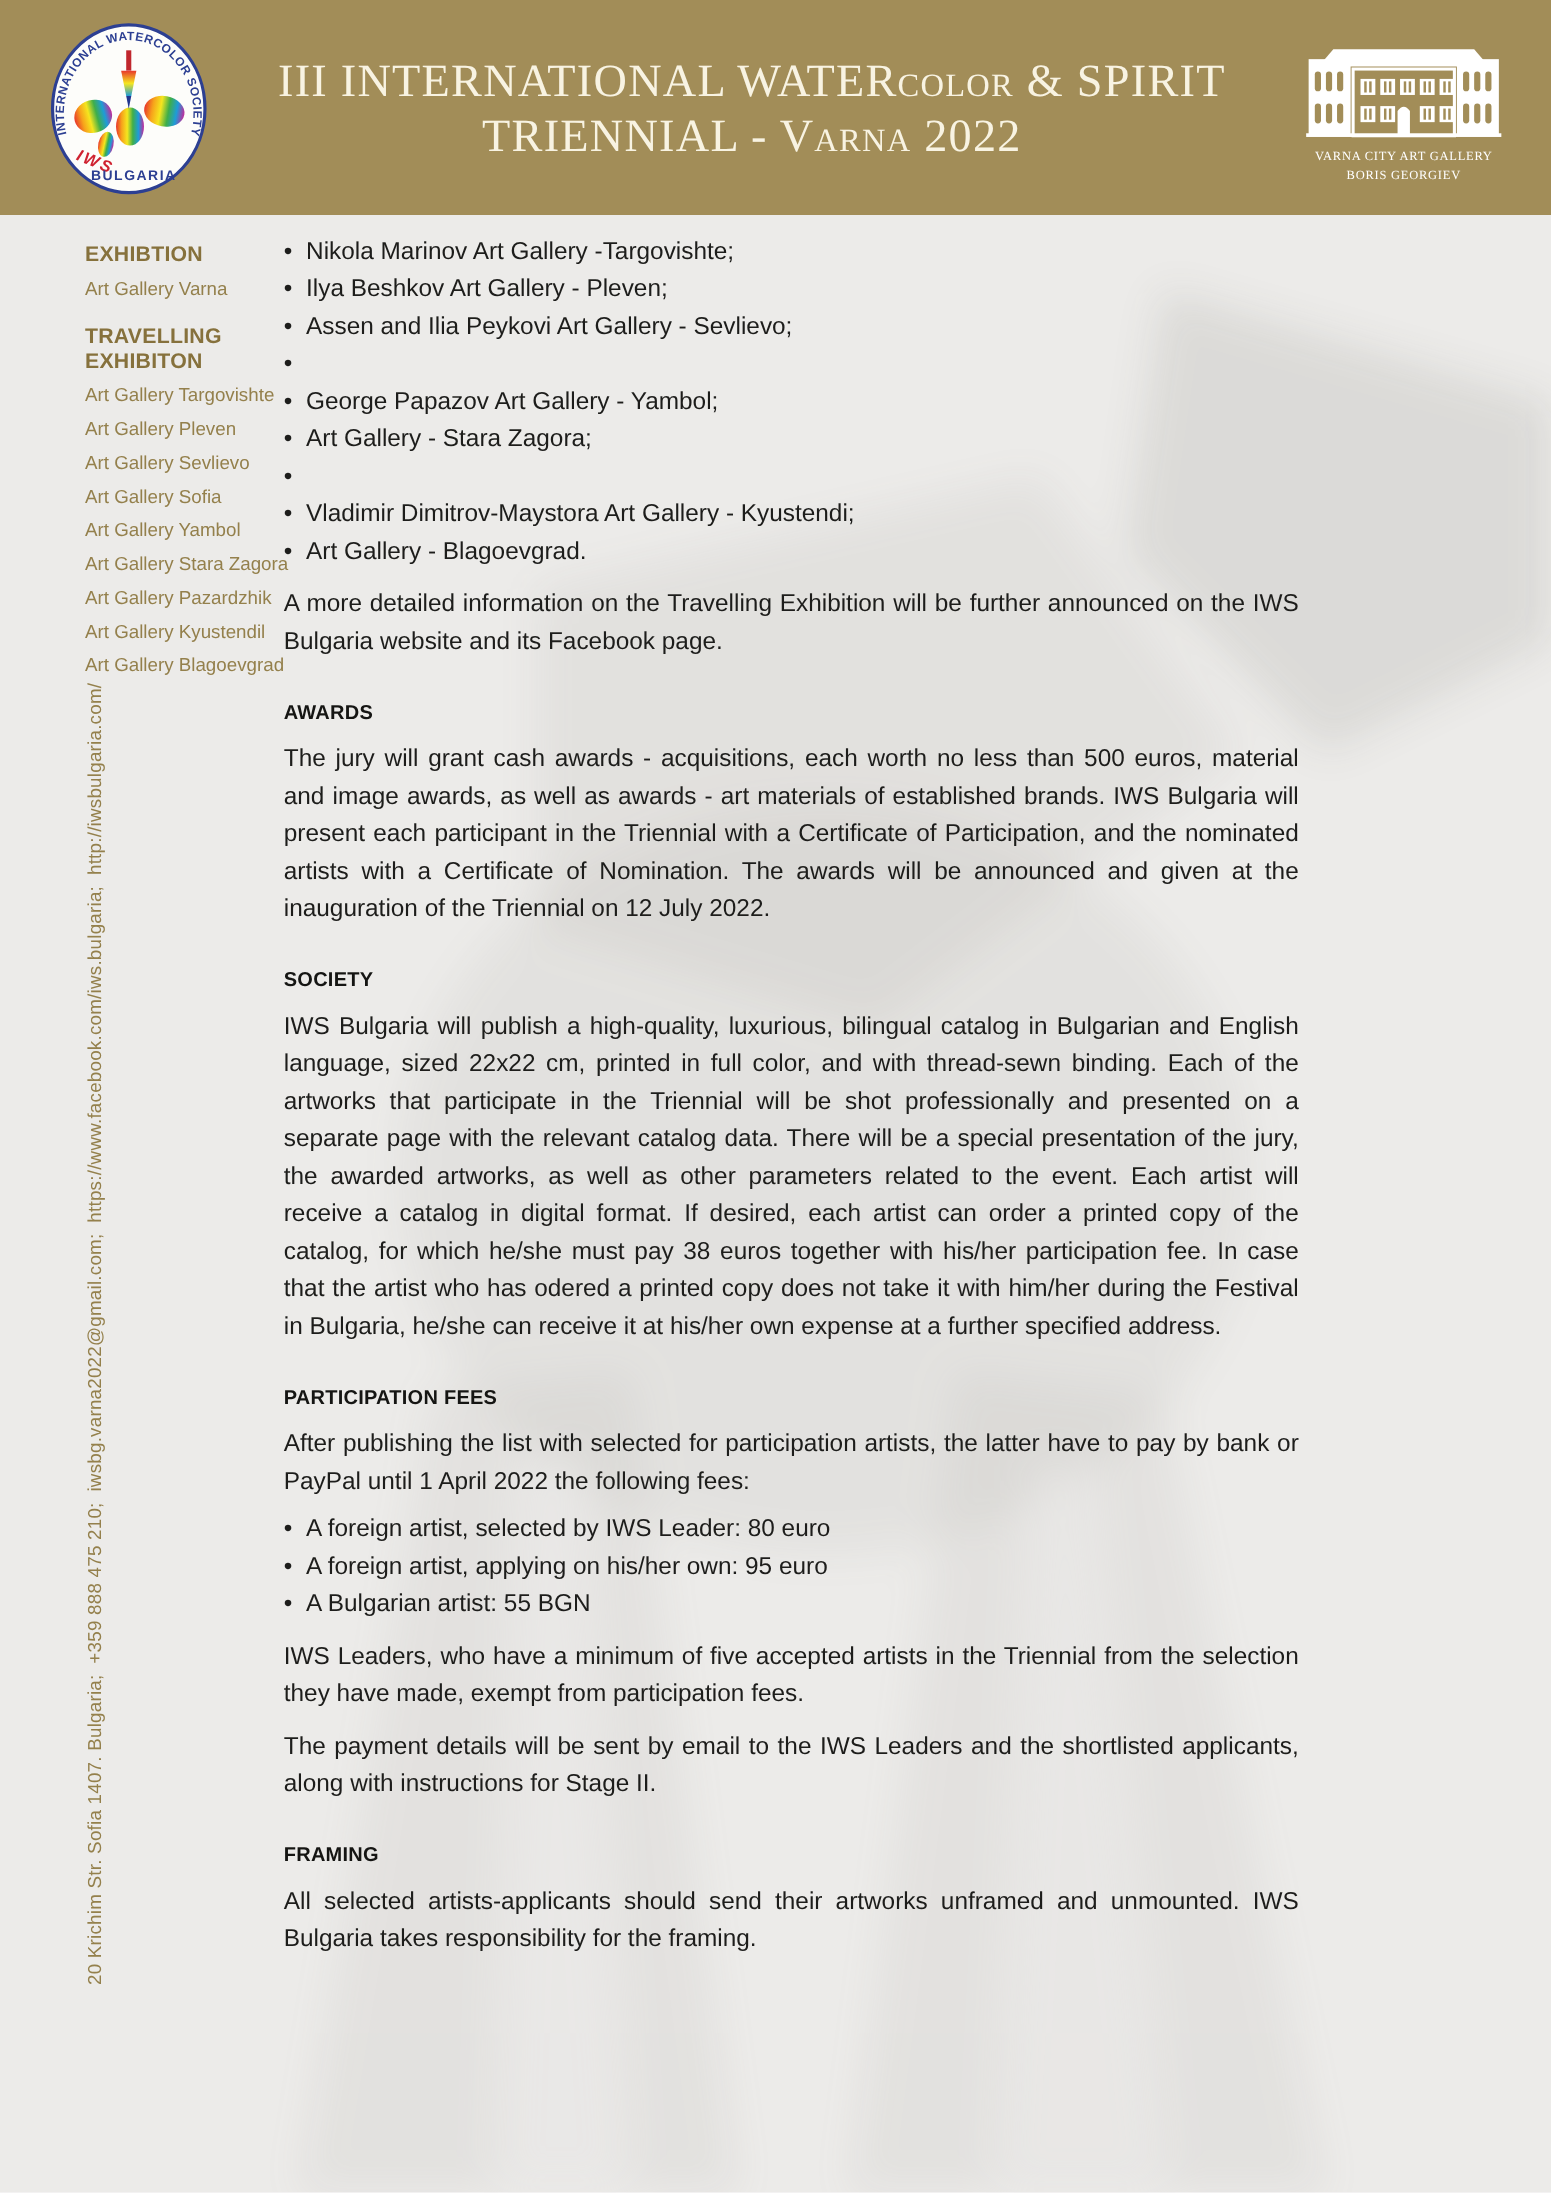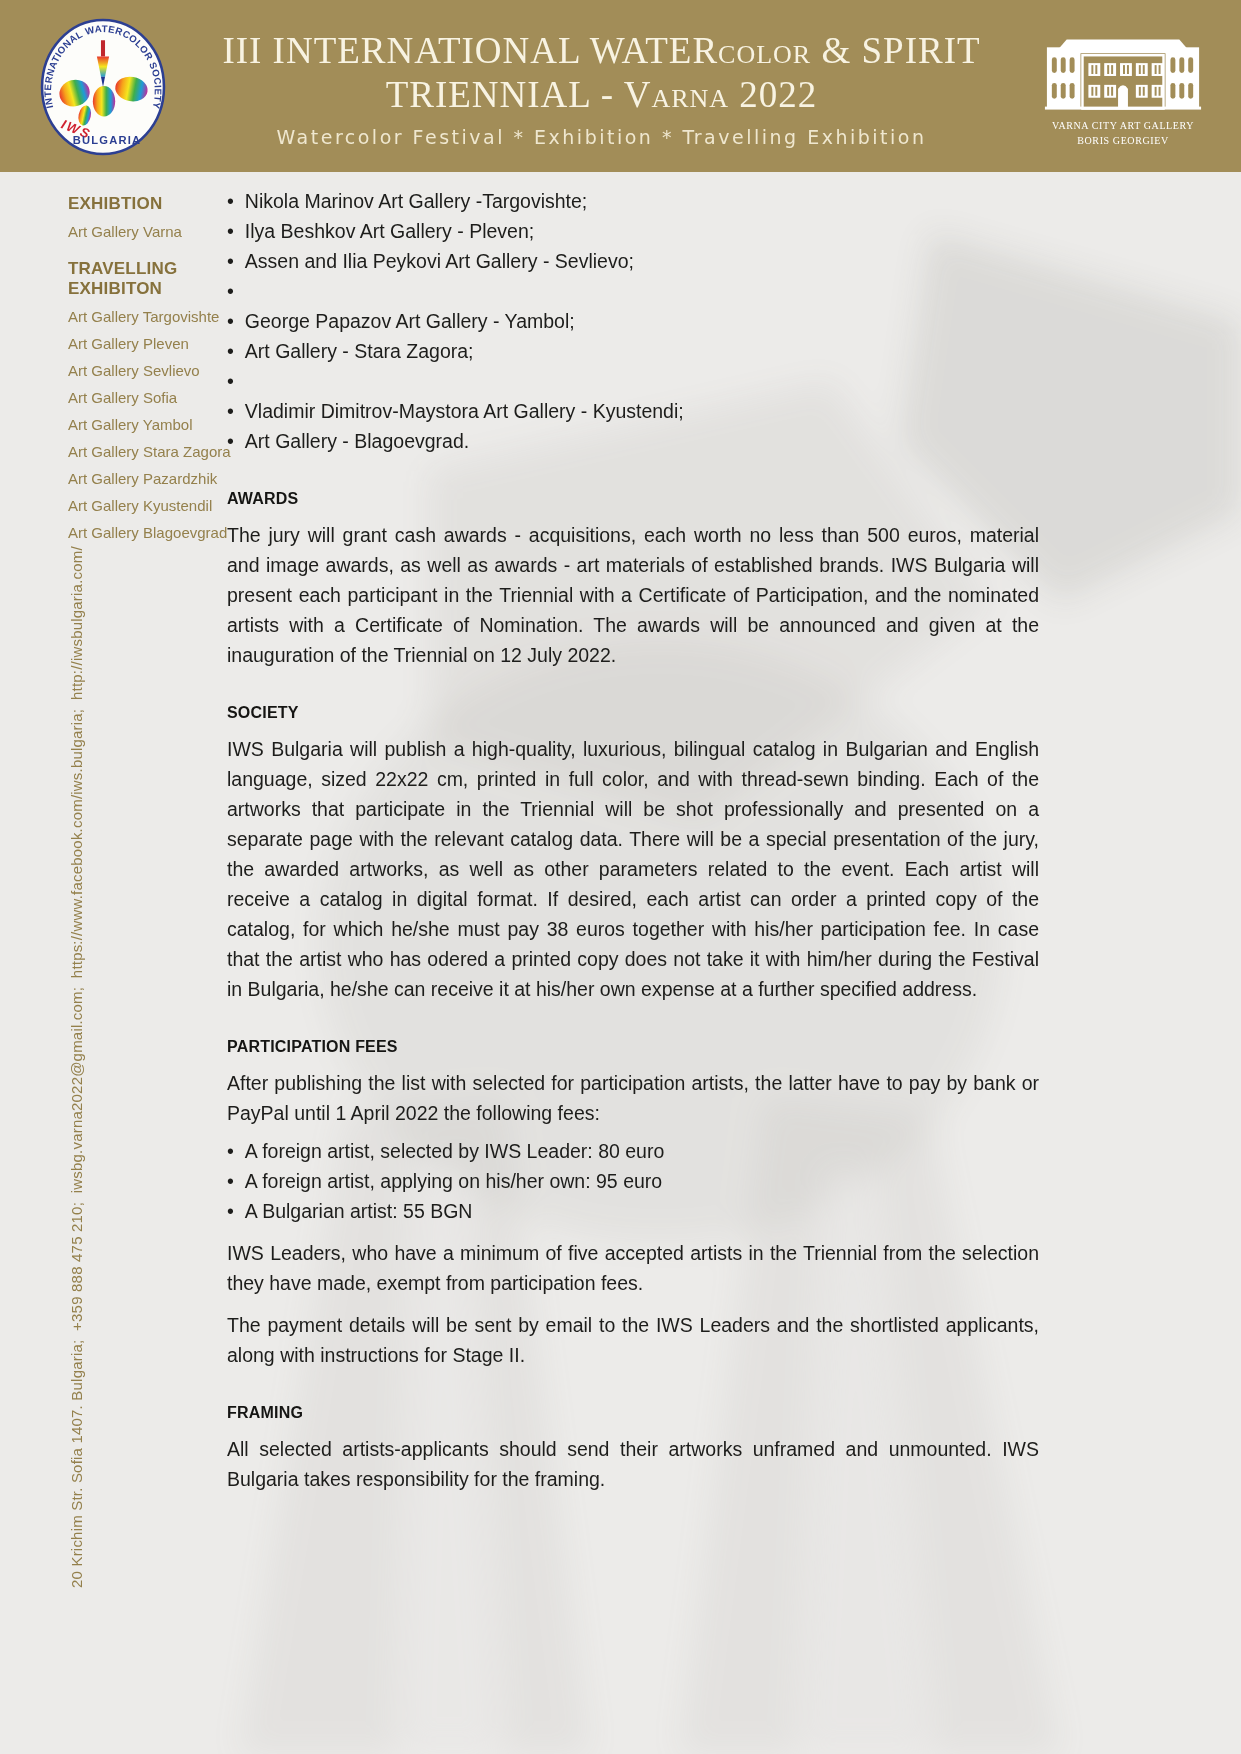--- a/index.html
+++ b/index.html
@@ -105,21 +105,20 @@
       <rect x="60" y="22" width="4" height="16" fill="#c0272d"></rect>
       <polygon points="56,38 68,38 64,58 60,58" fill="url(#rb2)"></polygon>
       <polygon points="60,58 64,58 62,68" fill="#20368f"></polygon>
       <text x="20" y="108" font-size="13" font-weight="bold" font-style="italic" fill="#cf2230" letter-spacing="2" transform="rotate(22 20 108)">IWS</text>
       <text x="66" y="124" font-size="11" font-weight="bold" fill="#2c3f92" letter-spacing="1.2" text-anchor="middle">BULGARIA</text>
     </svg>
 
     <div class="titles">
       <div class="title-line">III INTERNATIONAL WATERcolor &amp; SPIRIT</div>
       <div class="title-line">TRIENNIAL - Varna 2022</div>
-      <div class="subtitle">Watercolor Festival * Exhibition * Travelling Exhibition</div>
     </div>
 
     <div class="logo-right">
       <svg viewBox="0 0 170 82">
         <g fill="#ffffff">
           <polygon points="28,6 142,6 154,20 16,20"></polygon>
           <rect x="8" y="14" width="34" height="62"></rect>
           <rect x="128" y="14" width="34" height="62"></rect>
           <rect x="44" y="22" width="82" height="54" fill="none" stroke="#ffffff" stroke-width="2.5"></rect>
           <rect x="6" y="74" width="158" height="3"></rect>
@@ -227,20 +226,21 @@
           </li>
           <li class="gitem">
             <span class="gbullet">•</span>
             <span>Vladimir Dimitrov-Maystora Art Gallery - Kyustendi;</span>
           </li>
           <li class="gitem">
             <span class="gbullet">•</span>
             <span>Art Gallery - Blagoevgrad.</span>
           </li>
         </ul>
+      <p class="para">A more detailed information on the Travelling Exhibition will be further announced on the IWS Bulgaria website and its Facebook page.</p>
       <div id="sections">
           <div class="sec-heading">AWARDS</div>
           <p class="para">The jury will grant cash awards - acquisitions, each worth no less than 500 euros, material and image awards, as well as awards - art materials of established brands. IWS Bulgaria will present each participant in the Triennial with a Certificate of Participation, and the nominated artists with a Certificate of Nomination. The awards will be announced and given at the inauguration of the Triennial on 12 July 2022.</p>
           <div class="sec-heading">SOCIETY</div>
           <p class="para">IWS Bulgaria will publish a high-quality, luxurious, bilingual catalog in Bulgarian and English language, sized 22x22 cm, printed in full color, and with thread-sewn binding. Each of the artworks that participate in the Triennial will be shot professionally and presented on a separate page with the relevant catalog data. There will be a special presentation of the jury, the awarded artworks, as well as other parameters related to the event. Each artist will receive a catalog in digital format. If desired, each artist can order a printed copy of the catalog, for which he/she must pay 38 euros together with his/her participation fee. In case that the artist who has odered a printed copy does not take it with him/her during the Festival in Bulgaria, he/she can receive it at his/her own expense at a further specified address.</p>
           <div class="sec-heading">PARTICIPATION FEES</div>
           <p class="para">After publishing the list with selected for participation artists, the latter have to pay by bank or PayPal until 1 April 2022 the following fees:</p>
           <ul class="fee-list">
             <li class="gitem">
               <span class="gbullet">•</span>

